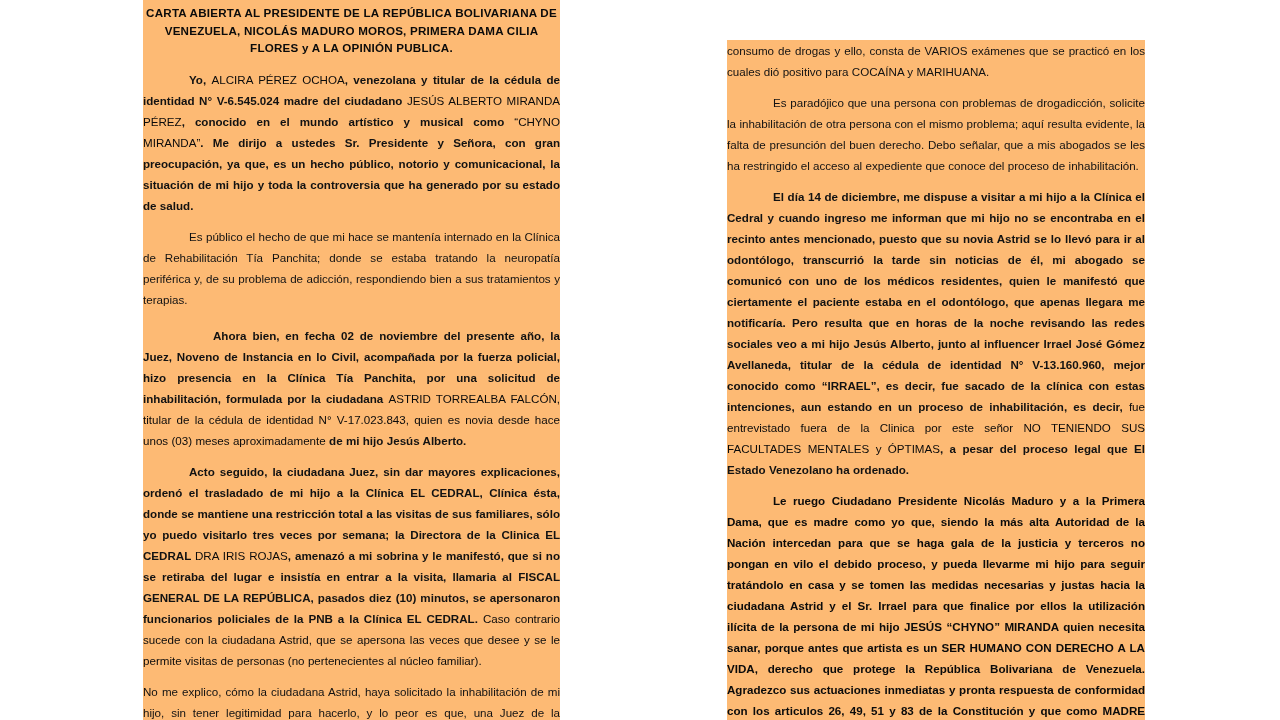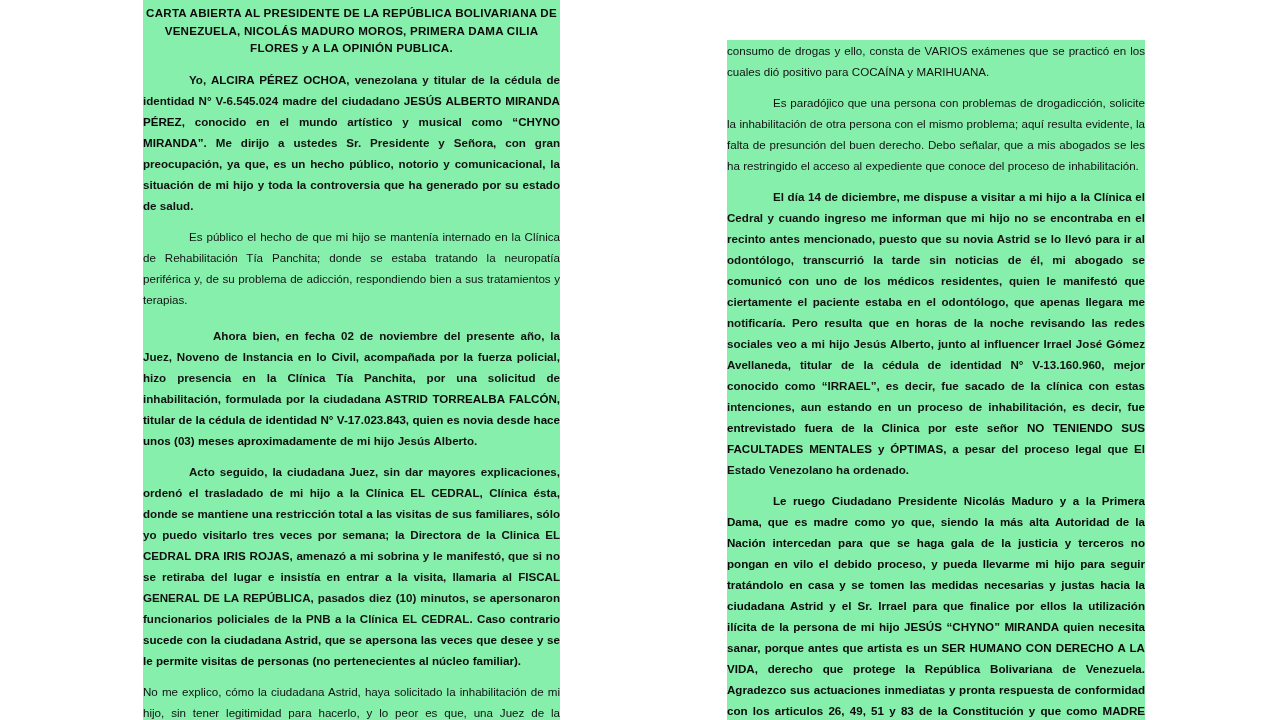--- a/index.html
+++ b/index.html
@@ -21,21 +21,21 @@
     position: relative;
     width: 1280px;
     height: 720px;
     background: #ffffff;
   }
 
   
   .page {
     position: absolute;
     top: 0;
-    background: #86efac;
+    background: #fdba74;
     overflow: hidden;
   }
   .page-left  { left: 143px;  width: 417px; height: 720px; }
   .page-right { left: 727px;  width: 418px; height: 716px; margin-top: 40px; }
 
   .page-body {
     position: relative;
     width: 100%;
   }
   .page-left .page-body  { padding-top: 4px; }
@@ -63,39 +63,39 @@
     color: #141414;
     word-spacing: 0.01em;
   }
   p.para:last-child { margin-bottom: 0; }
 
   p.para.indent   { text-indent: 46px; }
   p.para.indent-lg{ text-indent: 70px; margin-top: 15px; }
   p.para.noindent { text-indent: 0; }
   p.para.bold     { font-weight: bold; color: #0d0d0d; }
 
-  .b { font-weight: bold; color: #0d0d0d; }
+  .b { font-weight: normal; color: #0d0d0d; }
   .n { font-weight: bold; color: #141414; }
 
   
   .page-body { filter: contrast(1.02); }
 </style>
 </head>
 <body>
 
 <div class="scan-sheet">
 
   <div class="page page-left">
     <div class="page-body">
 
       <h1 class="doc-title">CARTA ABIERTA AL PRESIDENTE DE LA REPÚBLICA BOLIVARIANA DE VENEZUELA, NICOLÁS MADURO MOROS, PRIMERA DAMA CILIA FLORES y A LA OPINIÓN PUBLICA.</h1>
 
       <p class="para indent"><span class="n">Yo, </span><span class="b">ALCIRA PÉREZ OCHOA</span><span class="n">, venezolana y titular de la cédula de identidad N° V-6.545.024 madre del ciudadano </span><span class="b">JESÚS ALBERTO MIRANDA PÉREZ</span><span class="n">, conocido en el mundo artístico y musical como </span><span class="b">“CHYNO MIRANDA”</span><span class="n">. Me dirijo a ustedes Sr. Presidente y Señora, con gran preocupación, ya que, es un hecho público, notorio y comunicacional, la situación de mi hijo y toda la controversia que ha generado por su estado de salud.</span></p>
 
-      <p class="para indent">Es público el hecho de que mi hijo se mantenía internado en la Clínica de Rehabilitación Tía Panchita; donde se estaba tratando la neuropatía periférica y, de su problema de adicción, respondiendo bien a sus tratamientos y terapias.</p>
+      <p class="para indent">Es público el hecho de que mi hace se mantenía internado en la Clínica de Rehabilitación Tía Panchita; donde se estaba tratando la neuropatía periférica y, de su problema de adicción, respondiendo bien a sus tratamientos y terapias.</p>
 
       <p class="para indent-lg"><span class="n">Ahora bien, en fecha 02 de noviembre del presente año, la Juez, Noveno de Instancia en lo Civil, acompañada por la fuerza policial, hizo presencia en la Clínica Tía Panchita, por una solicitud de inhabilitación, formulada por la ciudadana </span><span class="b">ASTRID TORREALBA FALCÓN, titular de la cédula de identidad N° V-17.023.843, quien es novia desde hace unos (03) meses aproximadamente</span><span class="n"> de mi hijo Jesús Alberto.</span></p>
 
       <p class="para indent"><span class="n">Acto seguido, la ciudadana Juez, sin dar mayores explicaciones, ordenó el trasladado de mi hijo a la Clínica EL CEDRAL, Clínica ésta, donde se mantiene una restricción total a las visitas de sus familiares, sólo yo puedo visitarlo tres veces por semana; la Directora de la Clinica EL CEDRAL </span><span class="b">DRA IRIS ROJAS</span><span class="n">, amenazó a mi sobrina y le manifestó, que si no se retiraba del lugar e insistía en entrar a la visita, llamaria al FISCAL GENERAL DE LA REPÚBLICA, pasados diez (10) minutos, se apersonaron funcionarios policiales de la PNB a la Clínica EL CEDRAL. </span><span class="b">Caso contrario sucede con la ciudadana Astrid, que se apersona las veces que desee y se le permite visitas de personas (no pertenecientes al núcleo familiar).</span></p>
 
       <p class="para noindent">No me explico, cómo la ciudadana Astrid, haya solicitado la inhabilitación de mi hijo, sin tener legitimidad para hacerlo, y lo peor es que, una Juez de la República, le haya dado tramite a dicha solicitud, pues, ello contraviene lo que establece el articulo 395 del Código Civil, el cual señala, quiénes son legitimados para formular solicitud de inhabilitación de una persona; y es que lo más asombroso, es que aparte de que la ciudadana Astrid, no posee legitimidad para solicitar la inhabilitación de mi hijo,  siendo que la ciudadana  Astrid tiene problemas de</p>
 
     </div>
   </div>
 

